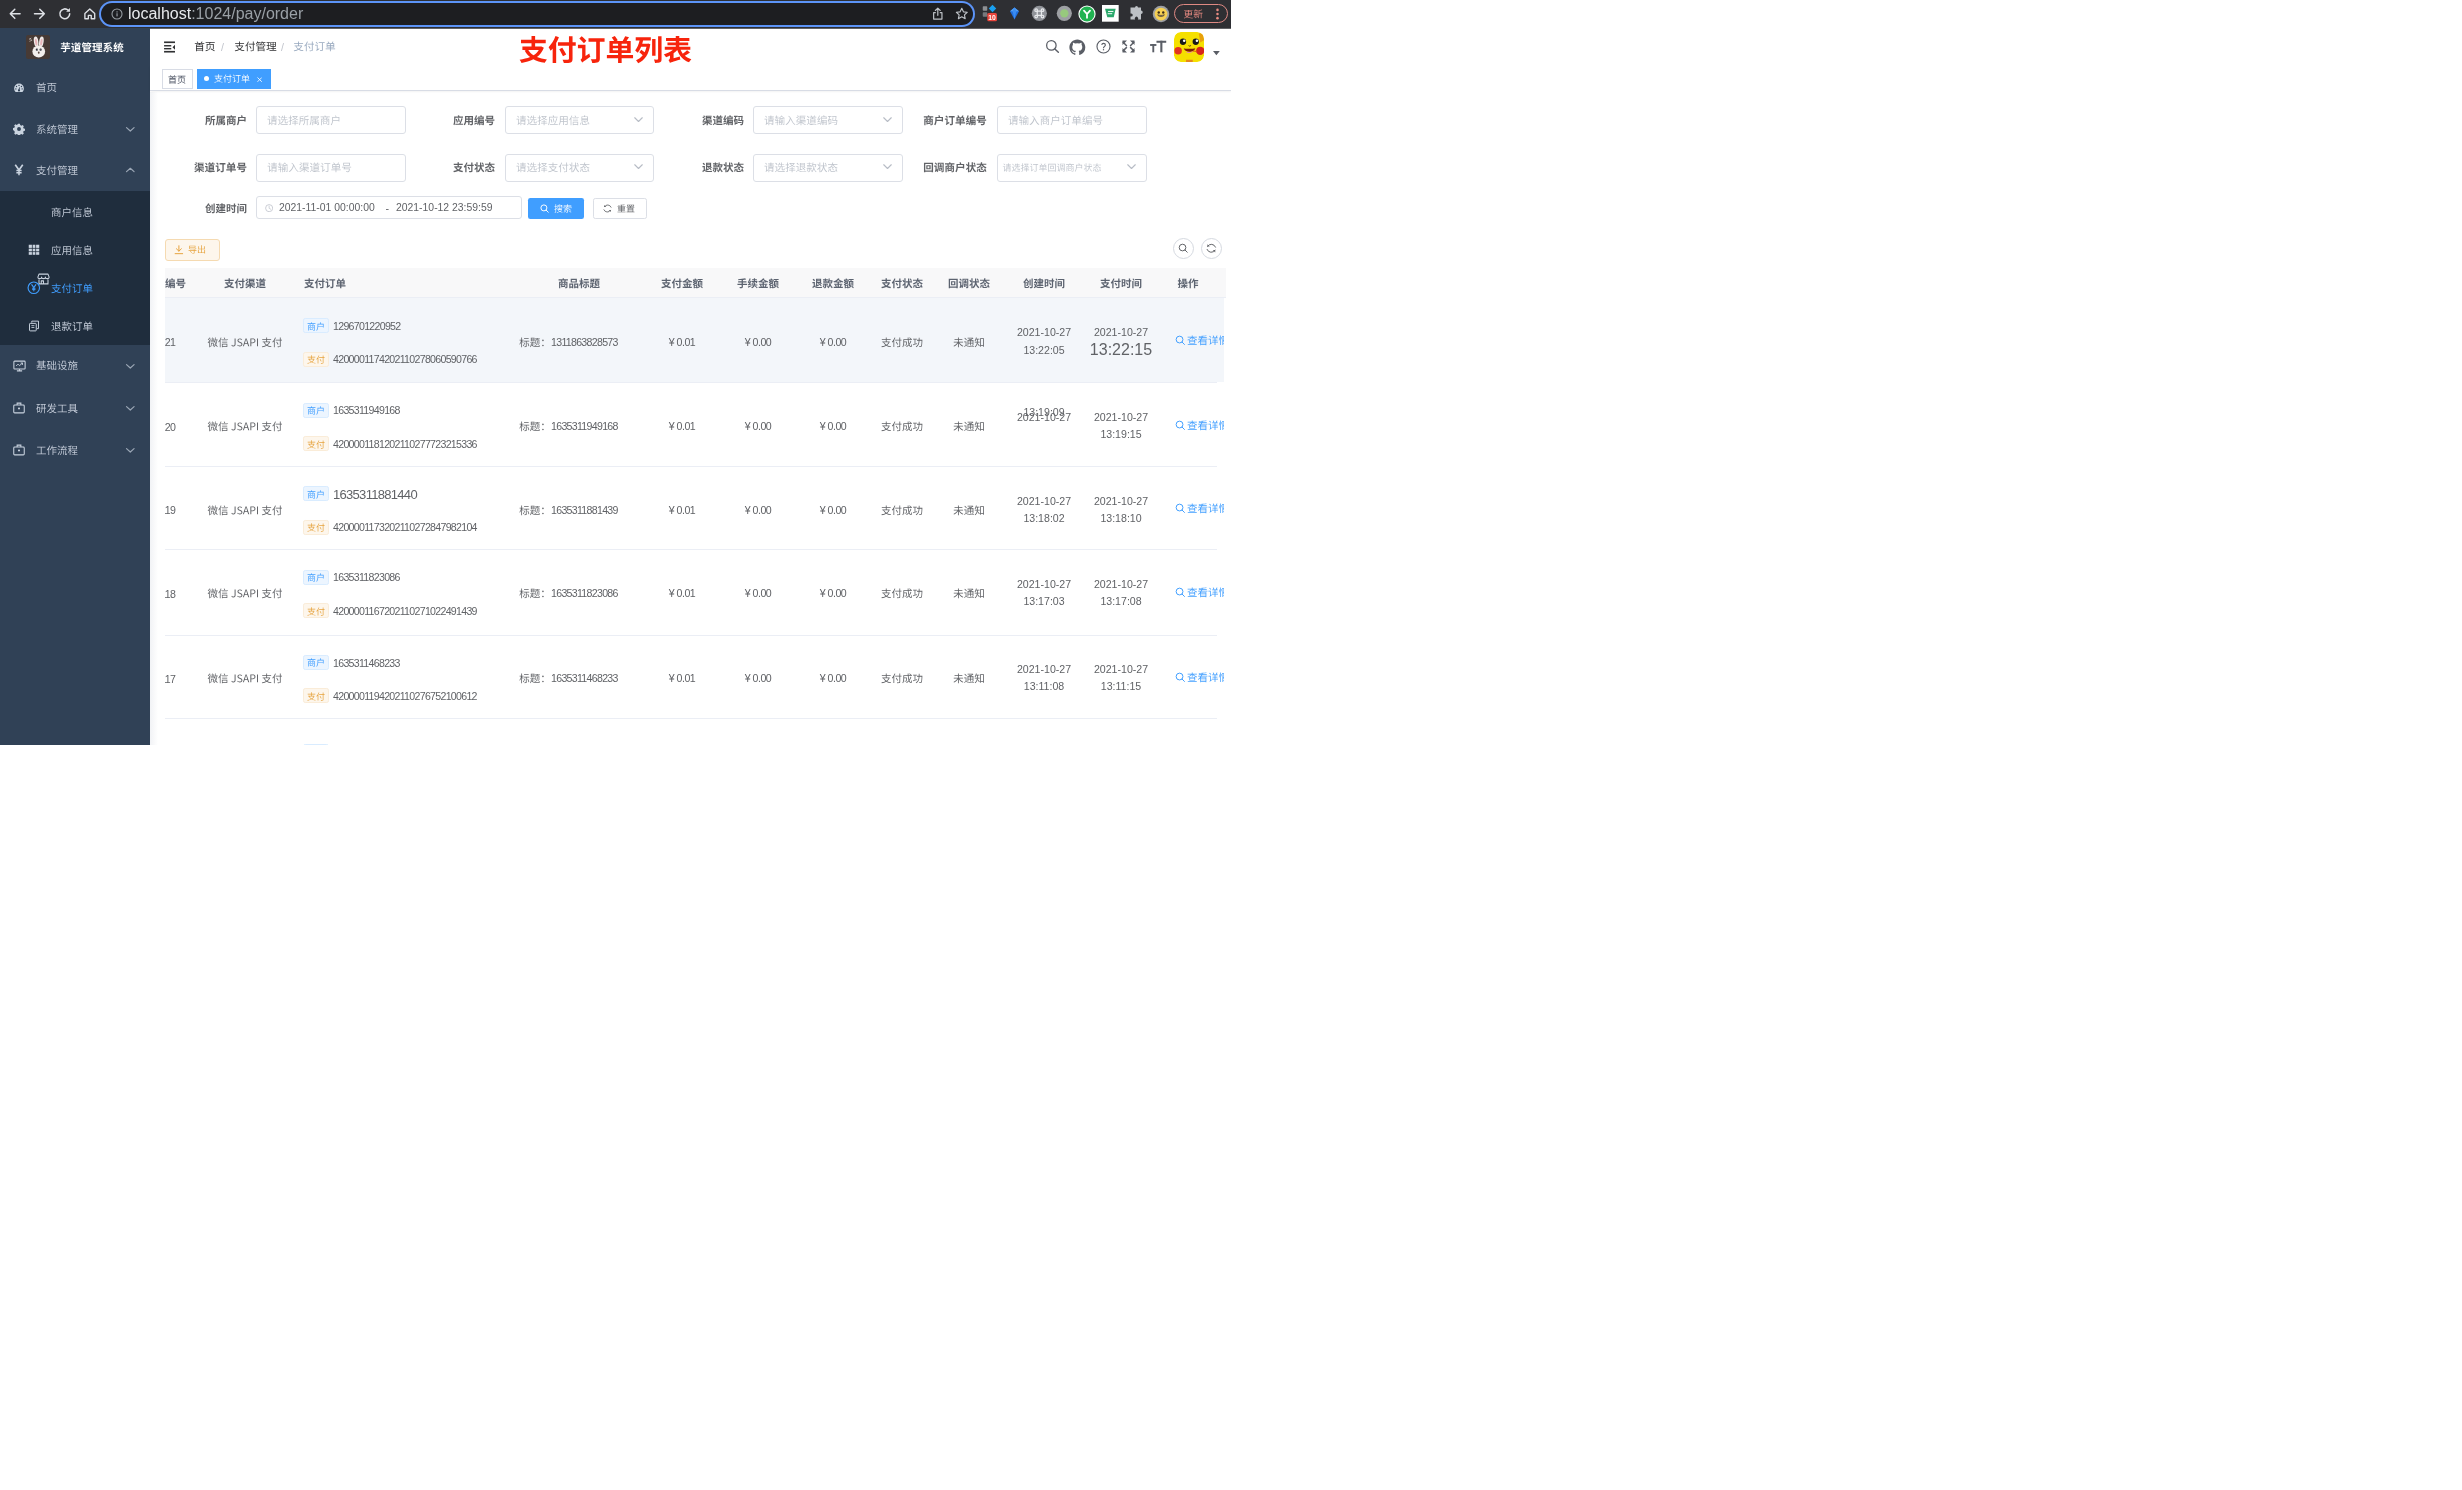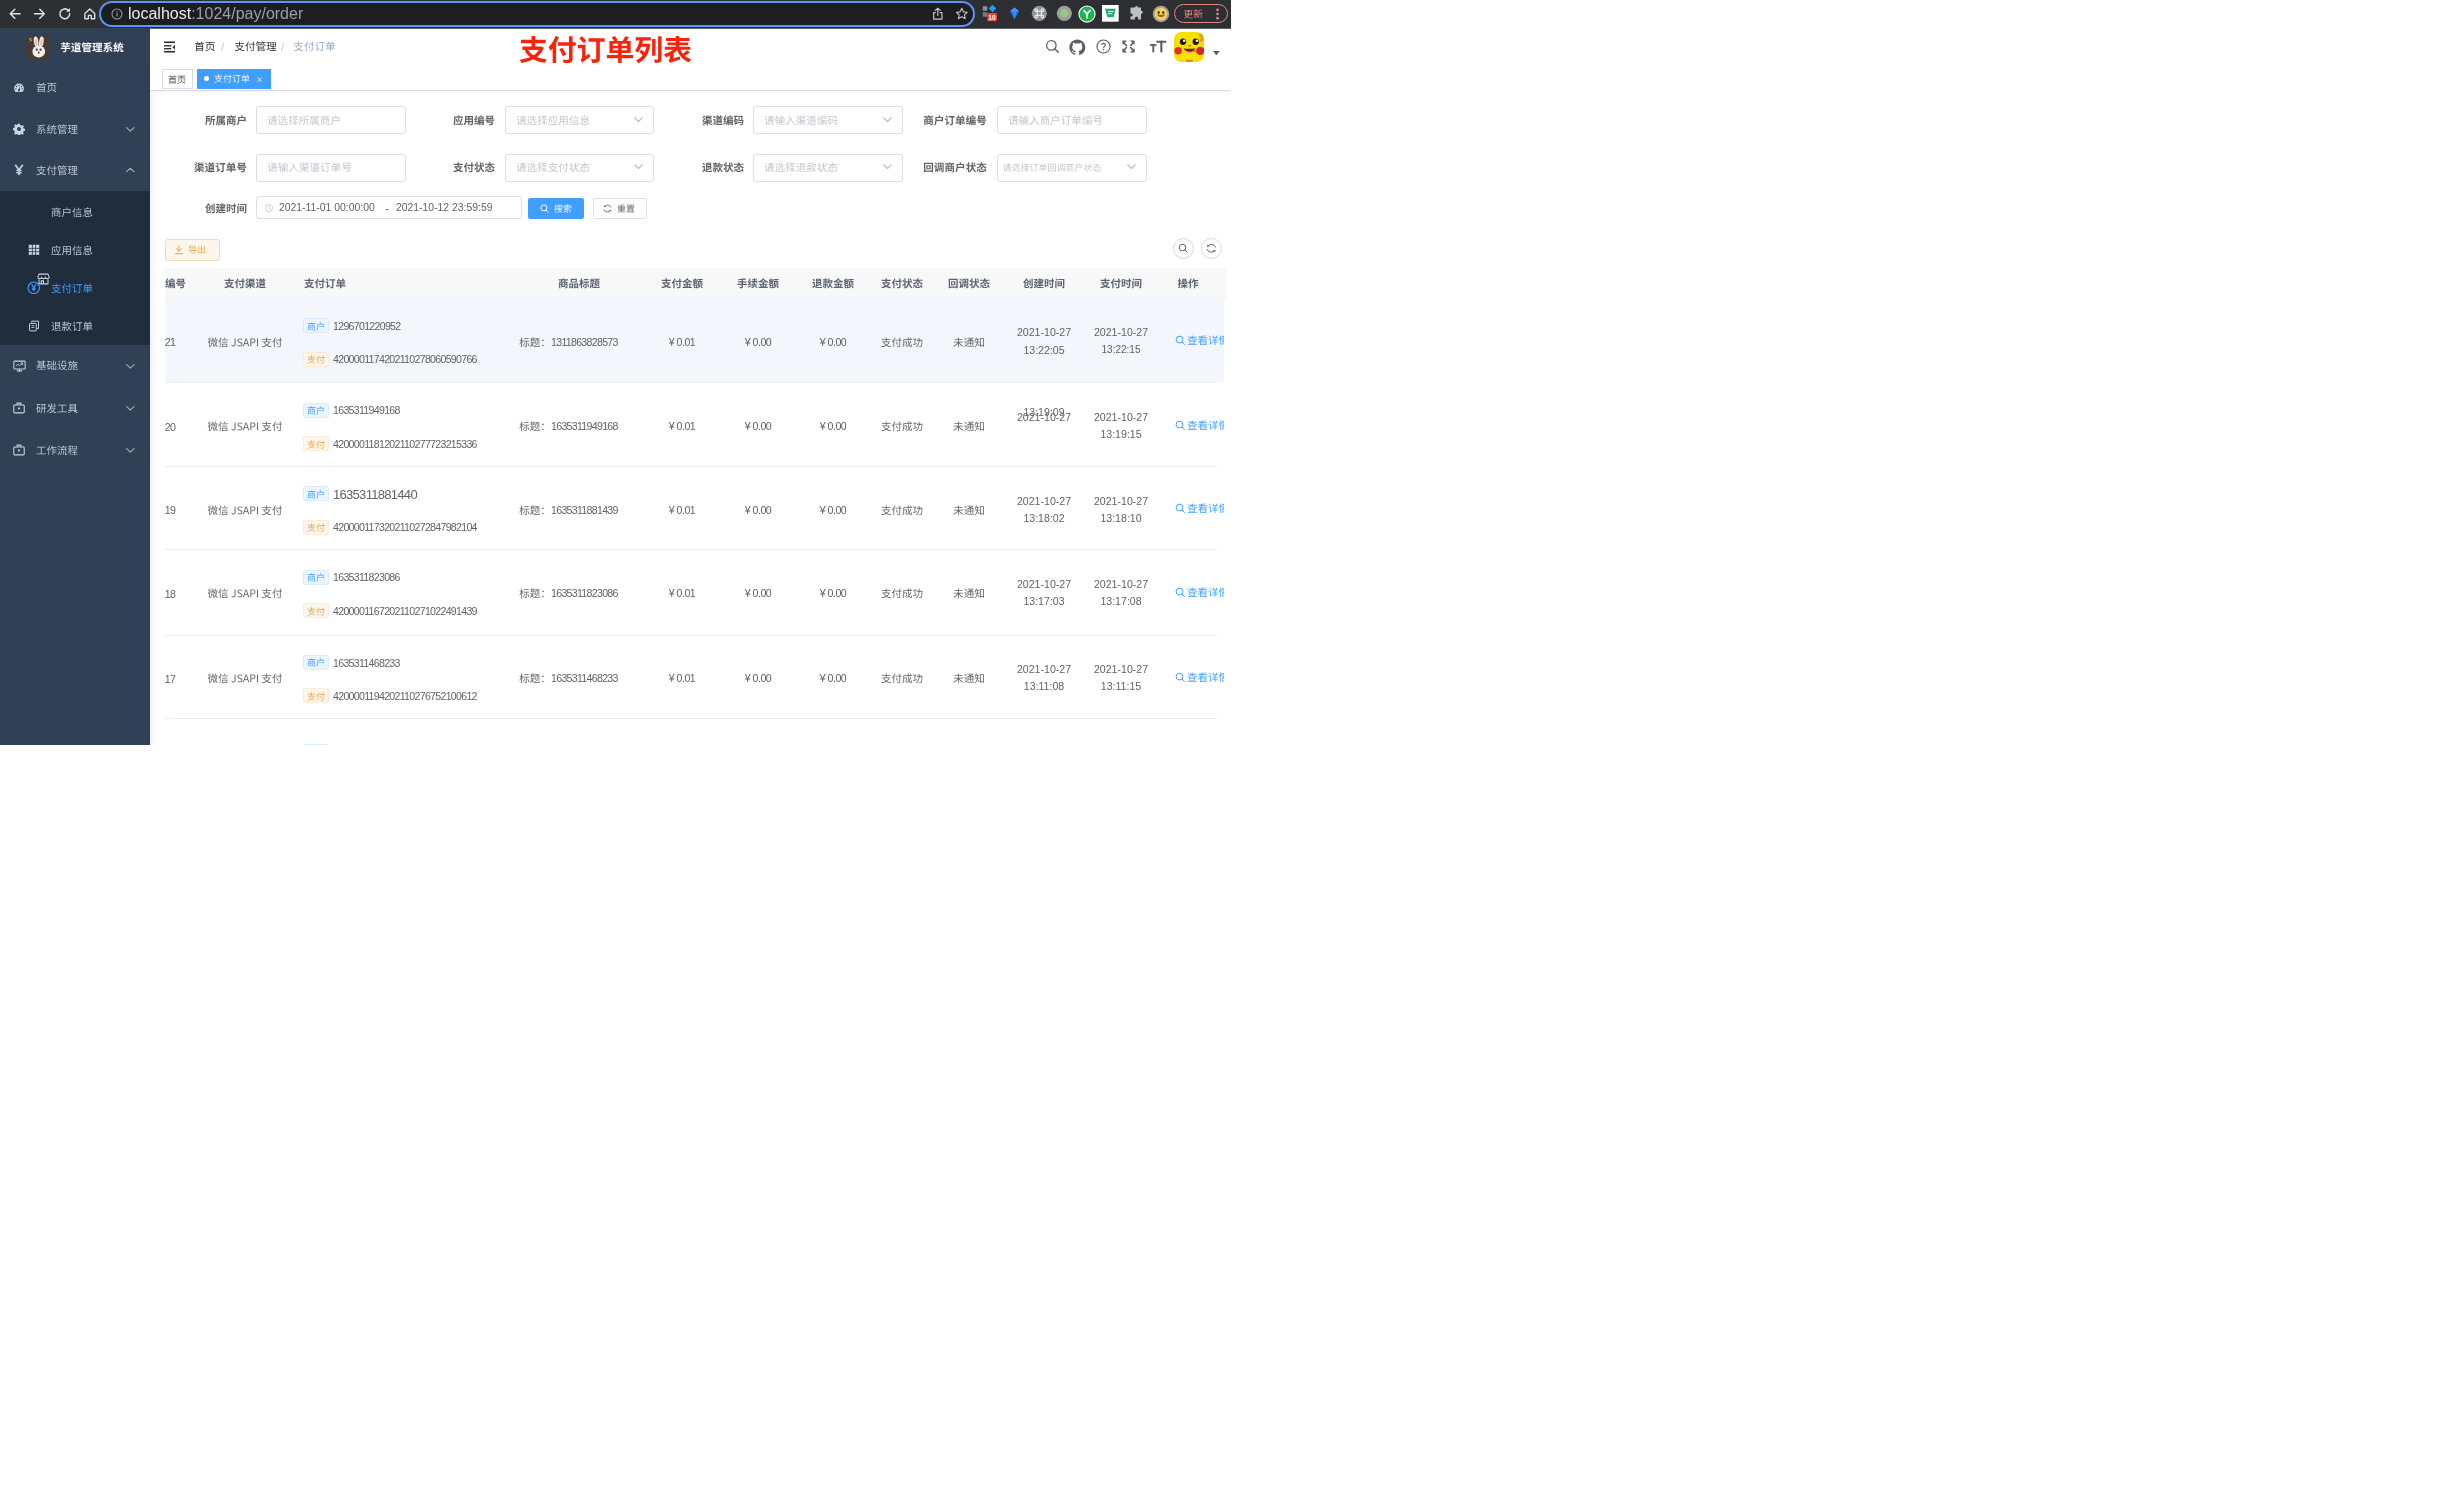--- a/index.html
+++ b/index.html
@@ -798,21 +798,21 @@
     <use href="#g102" x="3000"></use>
   </svg>
 <svg style="position:absolute;transform:translateX(-50%);overflow:visible;left:969px;top:337px" width="32" height="10.6" viewBox="0 -880 3000 1000" fill="#606266">
     <use href="#g103"></use>
     <use href="#g104" x="1000"></use>
     <use href="#g105" x="2000"></use>
   </svg>
 <div style="position:absolute;left:1044px;top:332px;transform:translate(-50%,-50%);font-size:10.6px;color:#606266">2021-10-27</div>
 <div style="position:absolute;left:1044px;top:350px;transform:translate(-50%,-50%);font-size:10.6px;color:#606266">13:22:05</div>
 <div style="position:absolute;left:1121px;top:332px;transform:translate(-50%,-50%);font-size:10.6px;color:#606266">2021-10-27</div>
-<div style="position:absolute;left:1121px;top:350px;transform:translate(-50%,-50%);font-size:10px;color:#606266">13:22:15</div>
+<div style="position:absolute;left:1121px;top:350px;transform:translate(-50%,-50%);font-size:16px;color:#606266">13:22:15</div>
 <div style="position:absolute;left:1170px;top:331px;width:54px;height:18px;overflow:hidden">
     <svg style="position:absolute;left:4.5px;top:3.8px" width="10.6" height="10.6" viewBox="0 0 14 14">
       <circle cx="6" cy="6" r="4.5" stroke="#409eff" stroke-width="1.3" fill="none"></circle>
       <path d="M9.3 9.3l3.2 3.2" stroke="#409eff" stroke-width="1.3" stroke-linecap="round"></path>
     </svg>
     <svg style="position:absolute;overflow:visible;left:17.4px;top:3.8px" width="42" height="10.6" viewBox="0 -880 4000 1000" fill="#409eff">
       <use href="#g106"></use>
       <use href="#g107" x="1000"></use>
       <use href="#g108" x="2000"></use>
       <use href="#g109" x="3000"></use>

